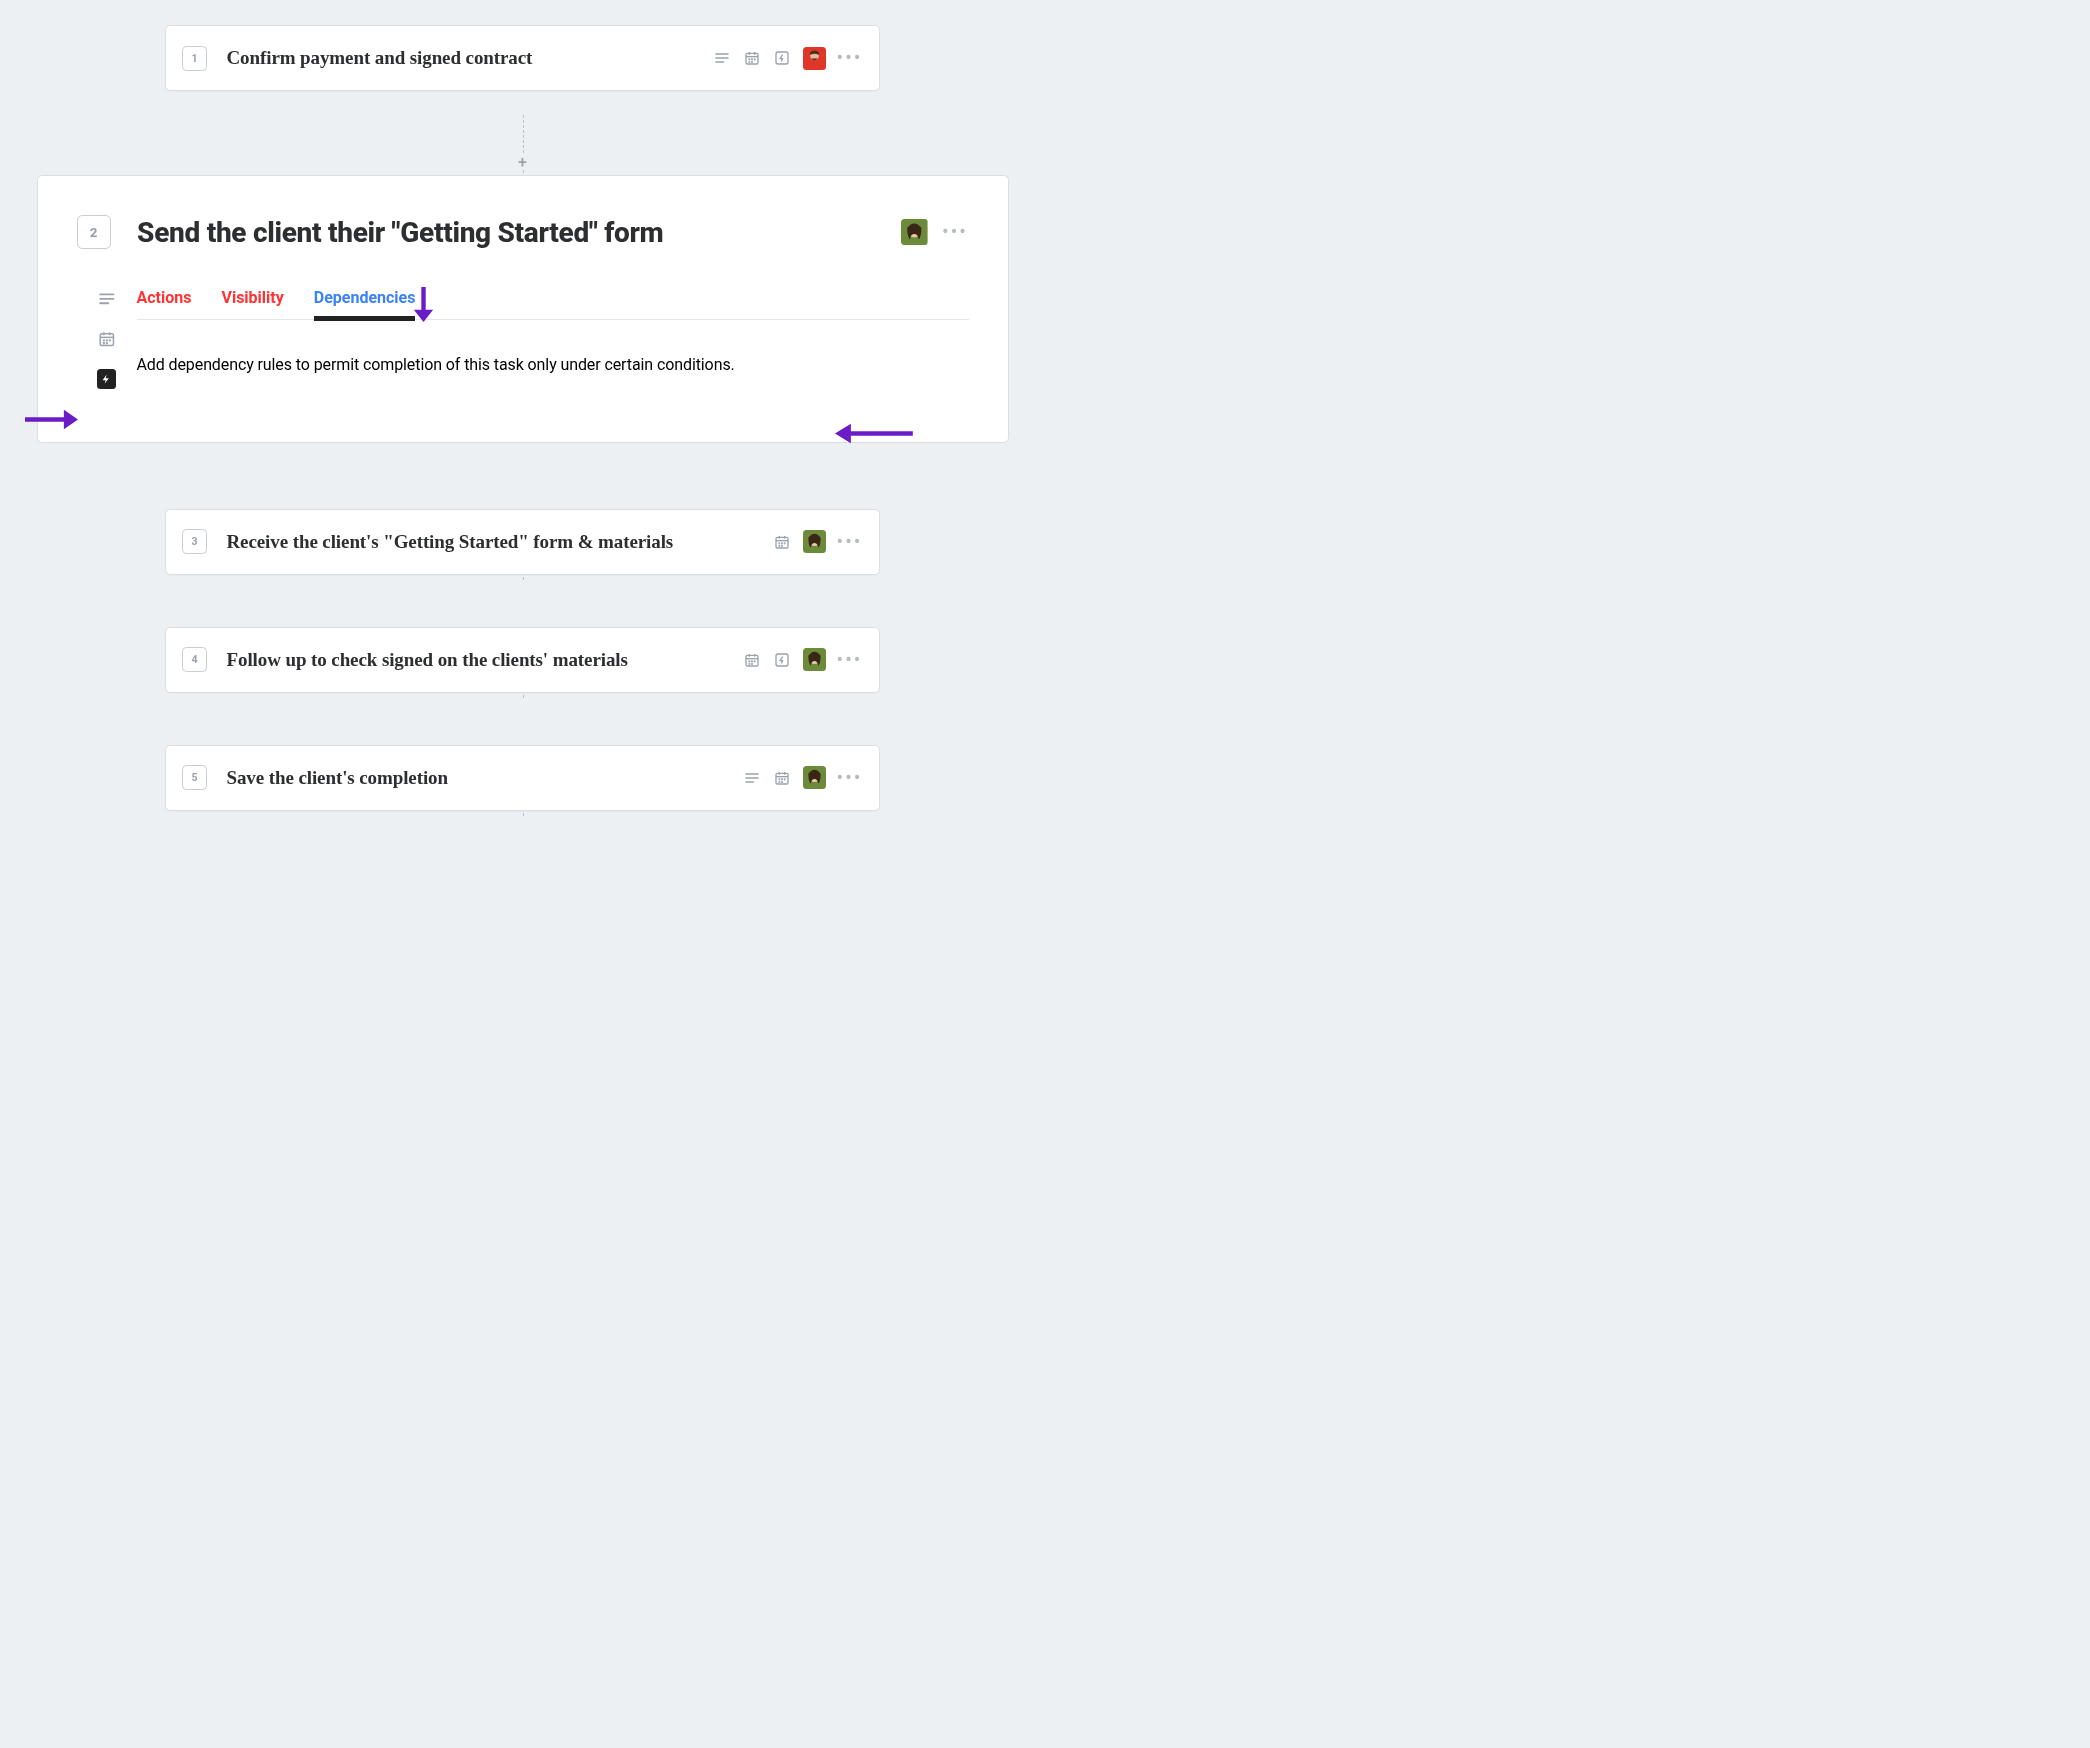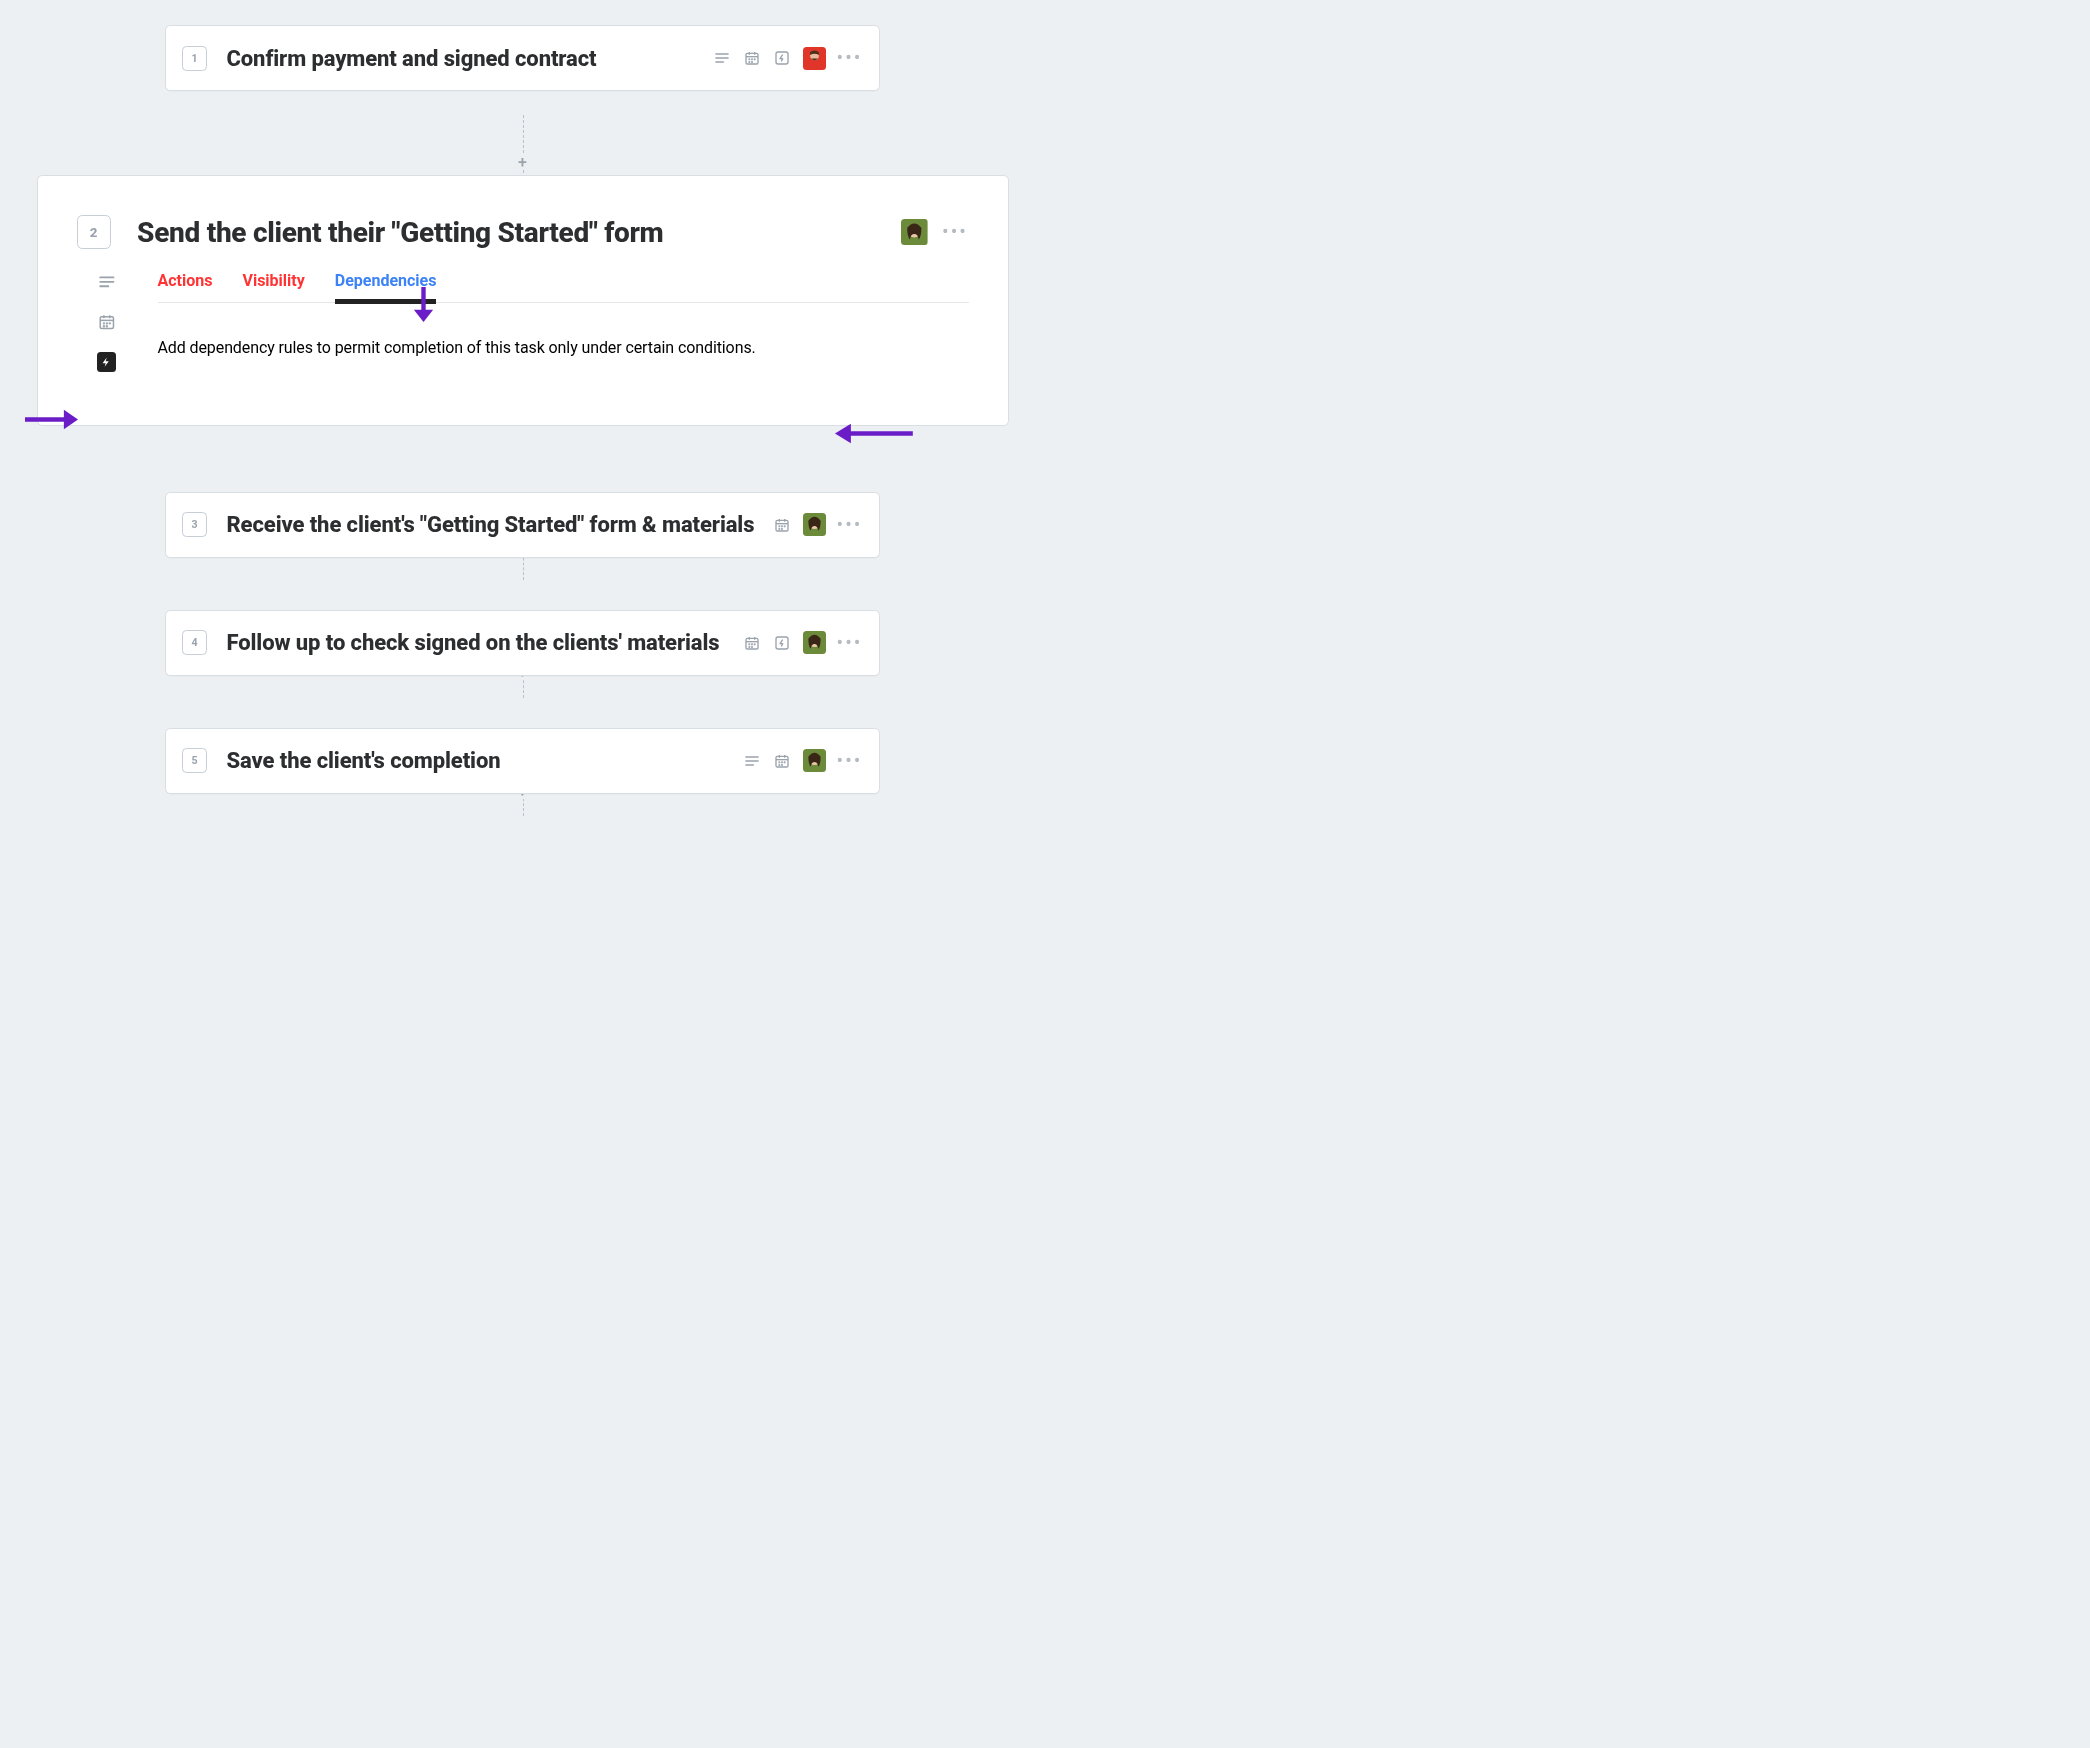--- a/index.html
+++ b/index.html
@@ -60,23 +60,24 @@
 
   .step-badge {
     width:25px; height:25px;
     border:1.8px solid #c7ced6;
     border-radius:4.4px;
     color:#9aa2ac; font-weight:700; font-size:10.6px;
     display:flex; align-items:center; justify-content:center;
     flex:0 0 auto;
   }
   .step-title {
-    font-weight:800; font-size:22px; color:#2c2e30;
+    font-weight:800; font-size:19px; color:#2c2e30;
     margin-left:19.5px; flex:1;
     letter-spacing:-0.1px;
+    font-family:Liberation Serif, serif;
   }
   .step-actions { display:flex; align-items:center; gap:10.6px; }
   .ic { width:19.5px; height:19.5px; display:flex; align-items:center; justify-content:center; color:#9aa2ac; }
   .avatar {
     width:23px; height:23px; border-radius:3.5px; overflow:hidden; flex:0 0 auto;
     display:block;
   }
   .avatar svg { display:block; }
   .more {
     width:26.6px; height:19.5px; display:flex; align-items:center; justify-content:center;
@@ -95,21 +96,21 @@
     color:#9aa2ac; font-weight:800; font-size:13.3px;
     display:flex; align-items:center; justify-content:center; flex:0 0 auto;
   }
   .exp-title {
     font-weight:800; font-size:28px; color:#2c2e30; margin-left:26.6px; flex:1;
     letter-spacing:-0.3px;
   }
   .exp-right { display:flex; align-items:center; gap:14px; }
   .exp .avatar { width:26.6px; height:26.6px; }
 
-  .exp-body { display:flex; margin-top:17px;gap:21px; }
+  .exp-body { display:flex; margin-top:34px; }
   .side-icons { width:60px; display:flex; flex-direction:column; gap:19.5px; align-items:center; padding-top:5.3px; }
   .side-ic { width:21px; height:21px; display:flex; align-items:center; justify-content:center; color:#9aa2ac; }
   .side-ic.active {
     width:19.5px; height:19.5px; background:#222; color:#fff; border-radius:3.5px;
   }
   .content { flex:1; }
   .tabs-row { display:flex; gap:30px; align-items:flex-end; border-bottom:1.8px solid #e4e7ea; height:37px; position:relative; }
   .tab { font-size:16px; font-weight:700; color:#f33; padding-bottom:12.4px; }
   .tab.active { color:#3b82f6; position:relative; }
   .tab.active::after {

